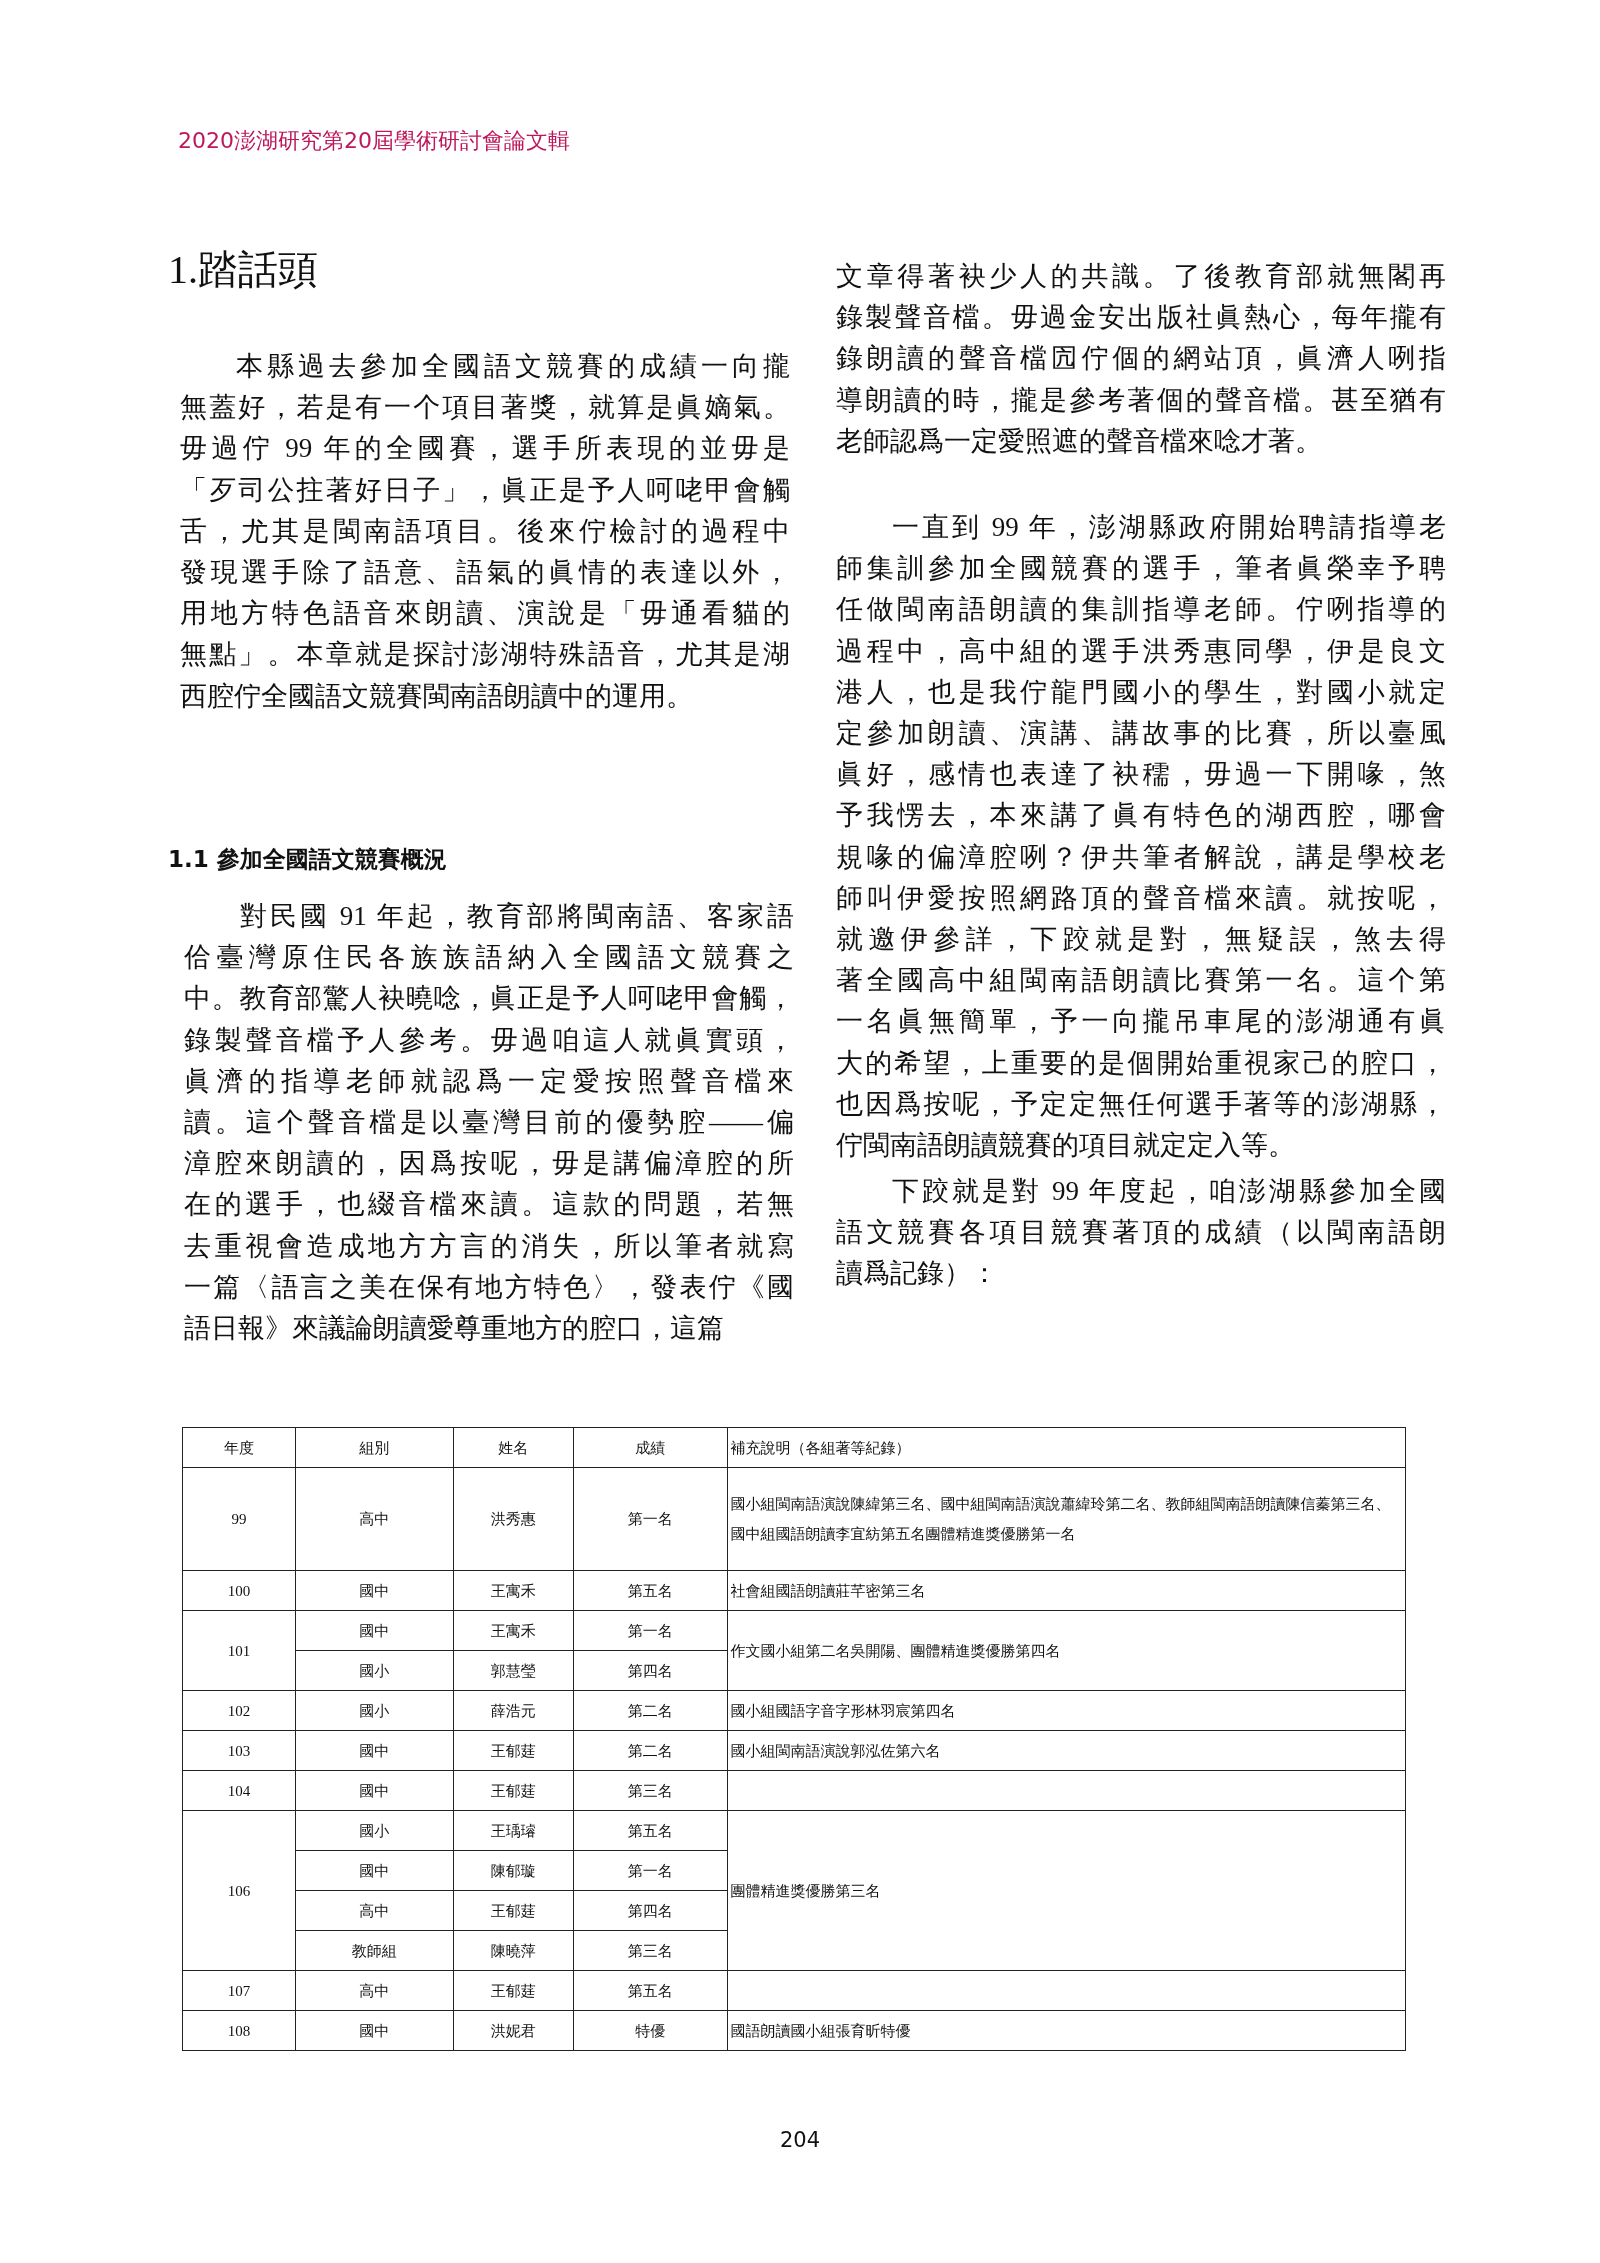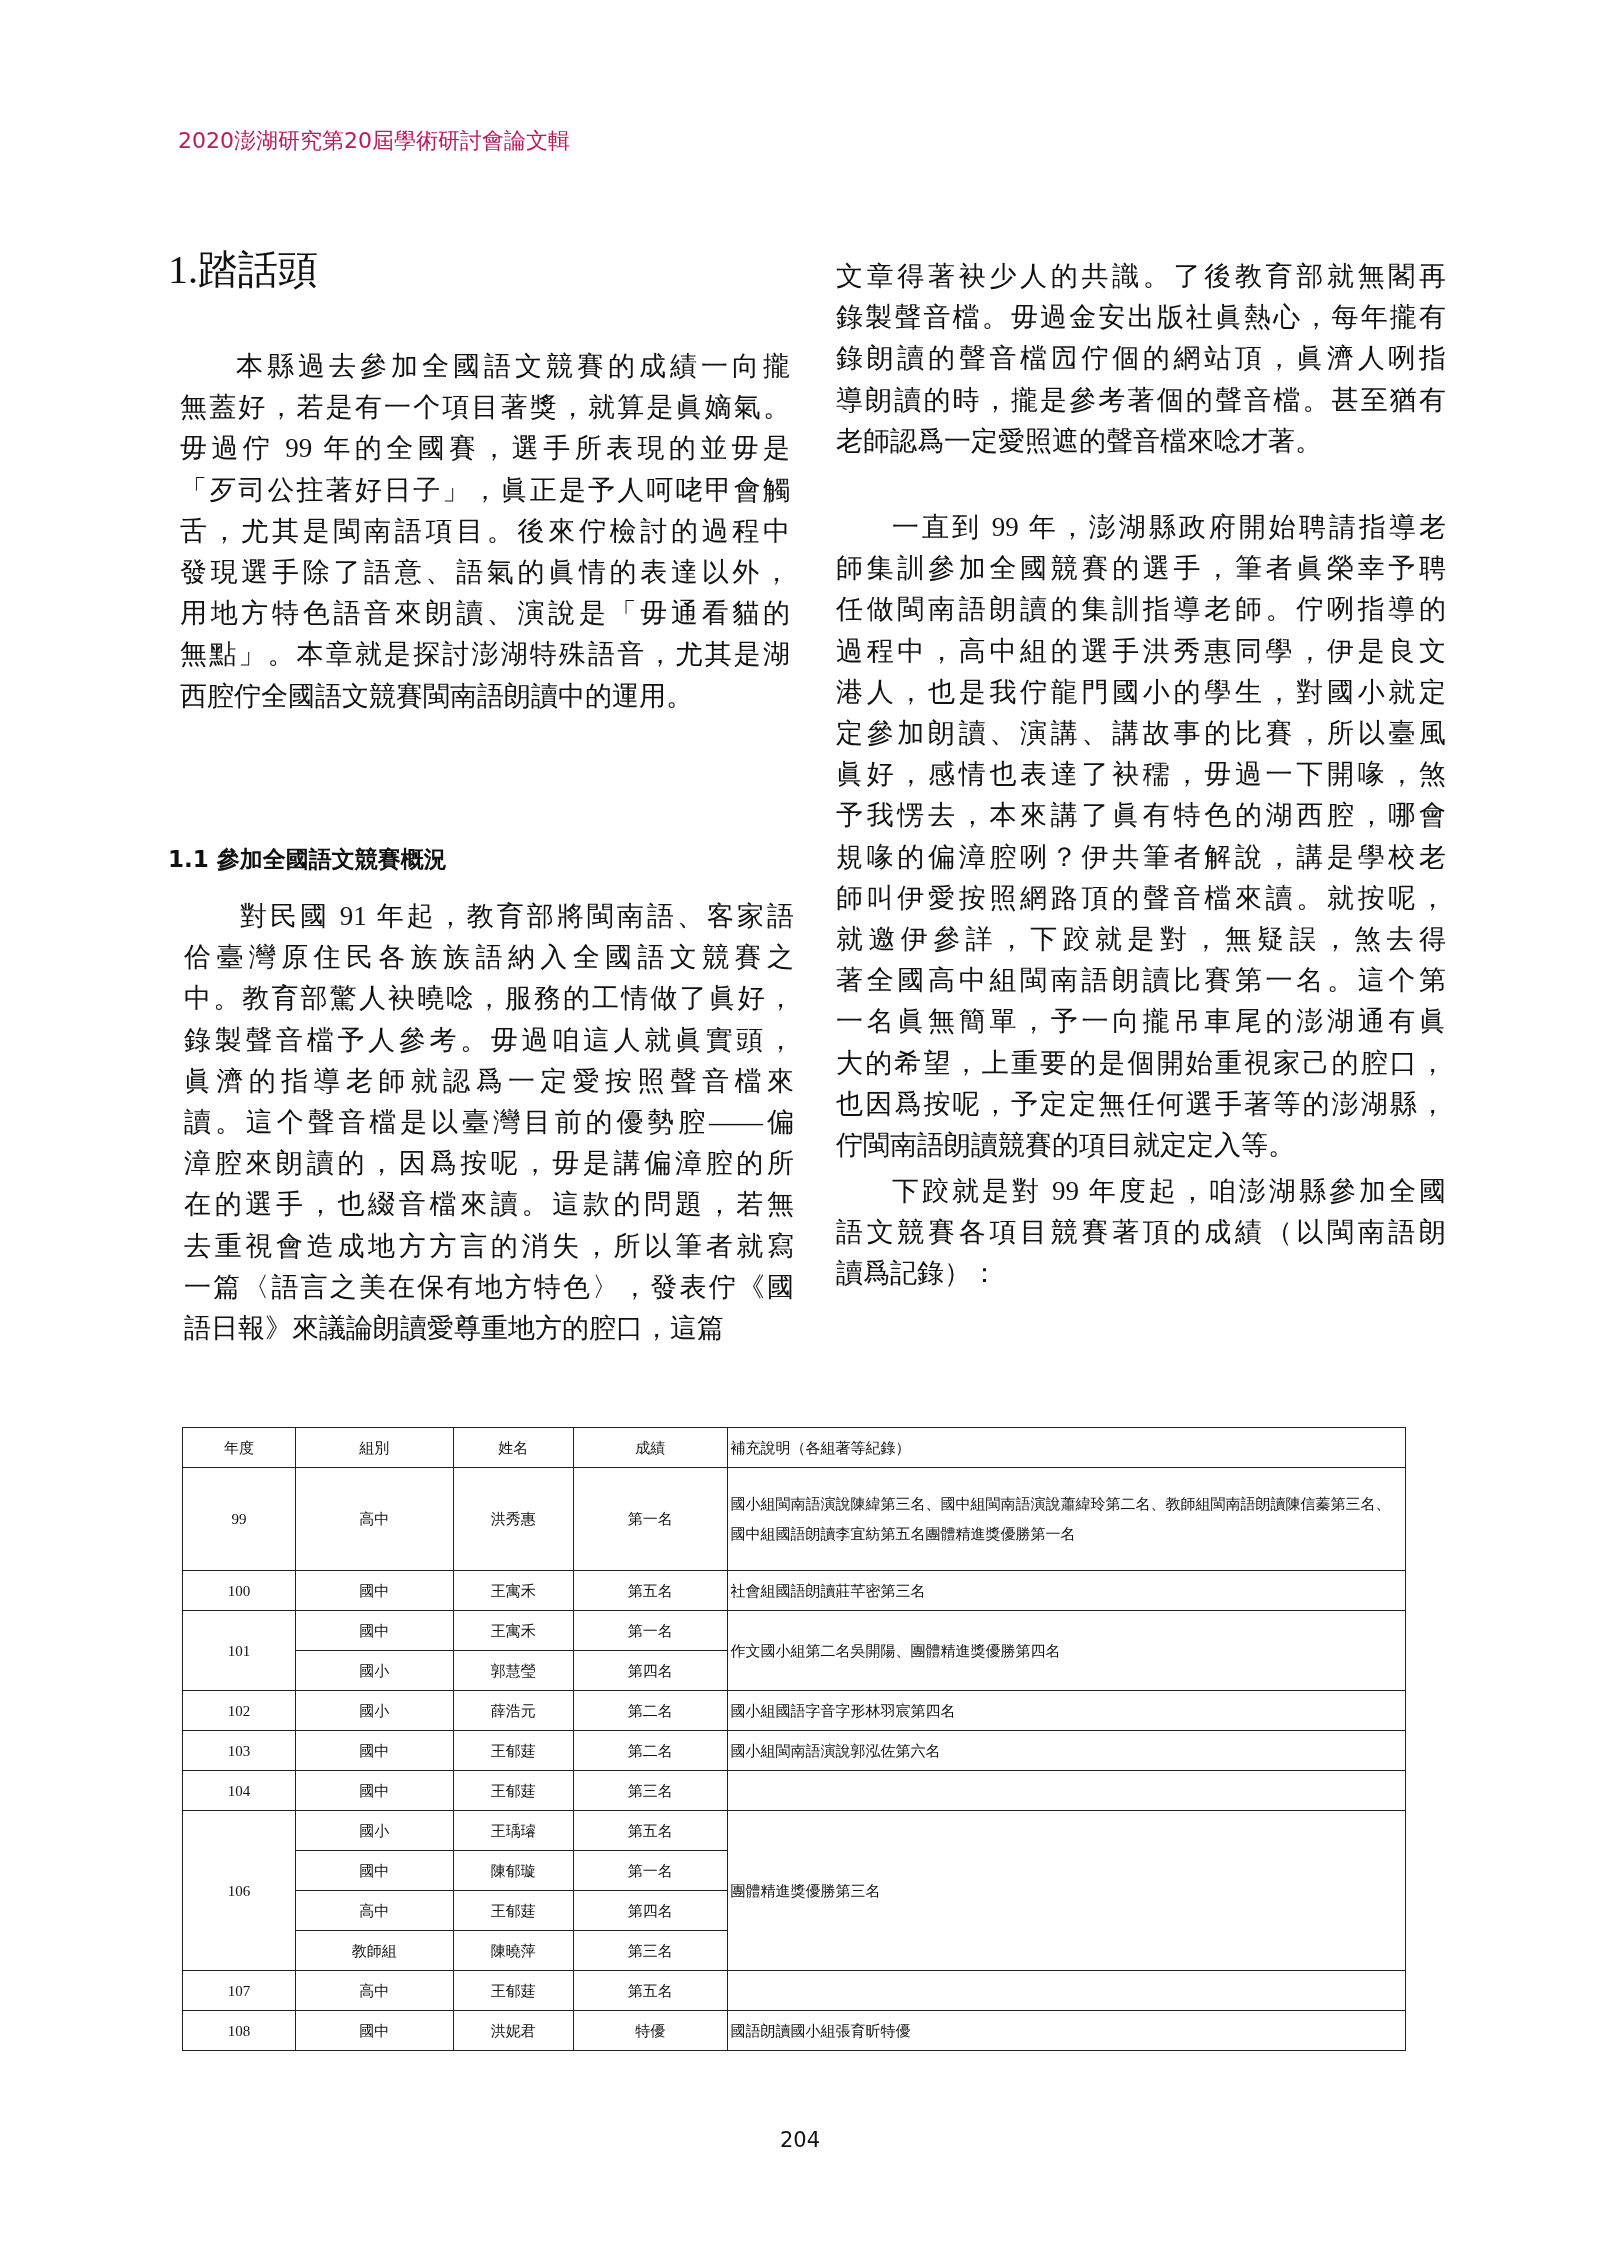--- a/index.html
+++ b/index.html
@@ -58,21 +58,21 @@
     <span class="line">用地方特色語音來朗讀、演說是「毋通看貓的</span>
     <span class="line">無點」。本章就是探討澎湖特殊語音，尤其是湖</span>
     <span class="line last">西腔佇全國語文競賽閩南語朗讀中的運用。</span>
   </p>
 
 <h2 class="sec-title">1.1 參加全國語文競賽概況</h2>
 
 <p class="para" id="p-sec-left" style="left:168px; top:880px; width:610px;">
     <span class="line indent">對民國 91 年起，教育部將閩南語、客家語</span>
     <span class="line">佮臺灣原住民各族族語納入全國語文競賽之</span>
-    <span class="line">中。教育部驚人袂曉唸，服務的工情做了眞好，</span>
+    <span class="line">中。教育部驚人袂曉唸，眞正是予人呵咾甲會觸，</span>
     <span class="line">錄製聲音檔予人參考。毋過咱這人就眞實頭，</span>
     <span class="line">眞濟的指導老師就認爲一定愛按照聲音檔來</span>
     <span class="line">讀。這个聲音檔是以臺灣目前的優勢腔——偏</span>
     <span class="line">漳腔來朗讀的，因爲按呢，毋是講偏漳腔的所</span>
     <span class="line">在的選手，也綴音檔來讀。這款的問題，若無</span>
     <span class="line">去重視會造成地方方言的消失，所以筆者就寫</span>
     <span class="line">一篇〈語言之美在保有地方特色〉，發表佇《國</span>
     <span class="line last">語日報》來議論朗讀愛尊重地方的腔口，這篇</span>
   </p>
 

